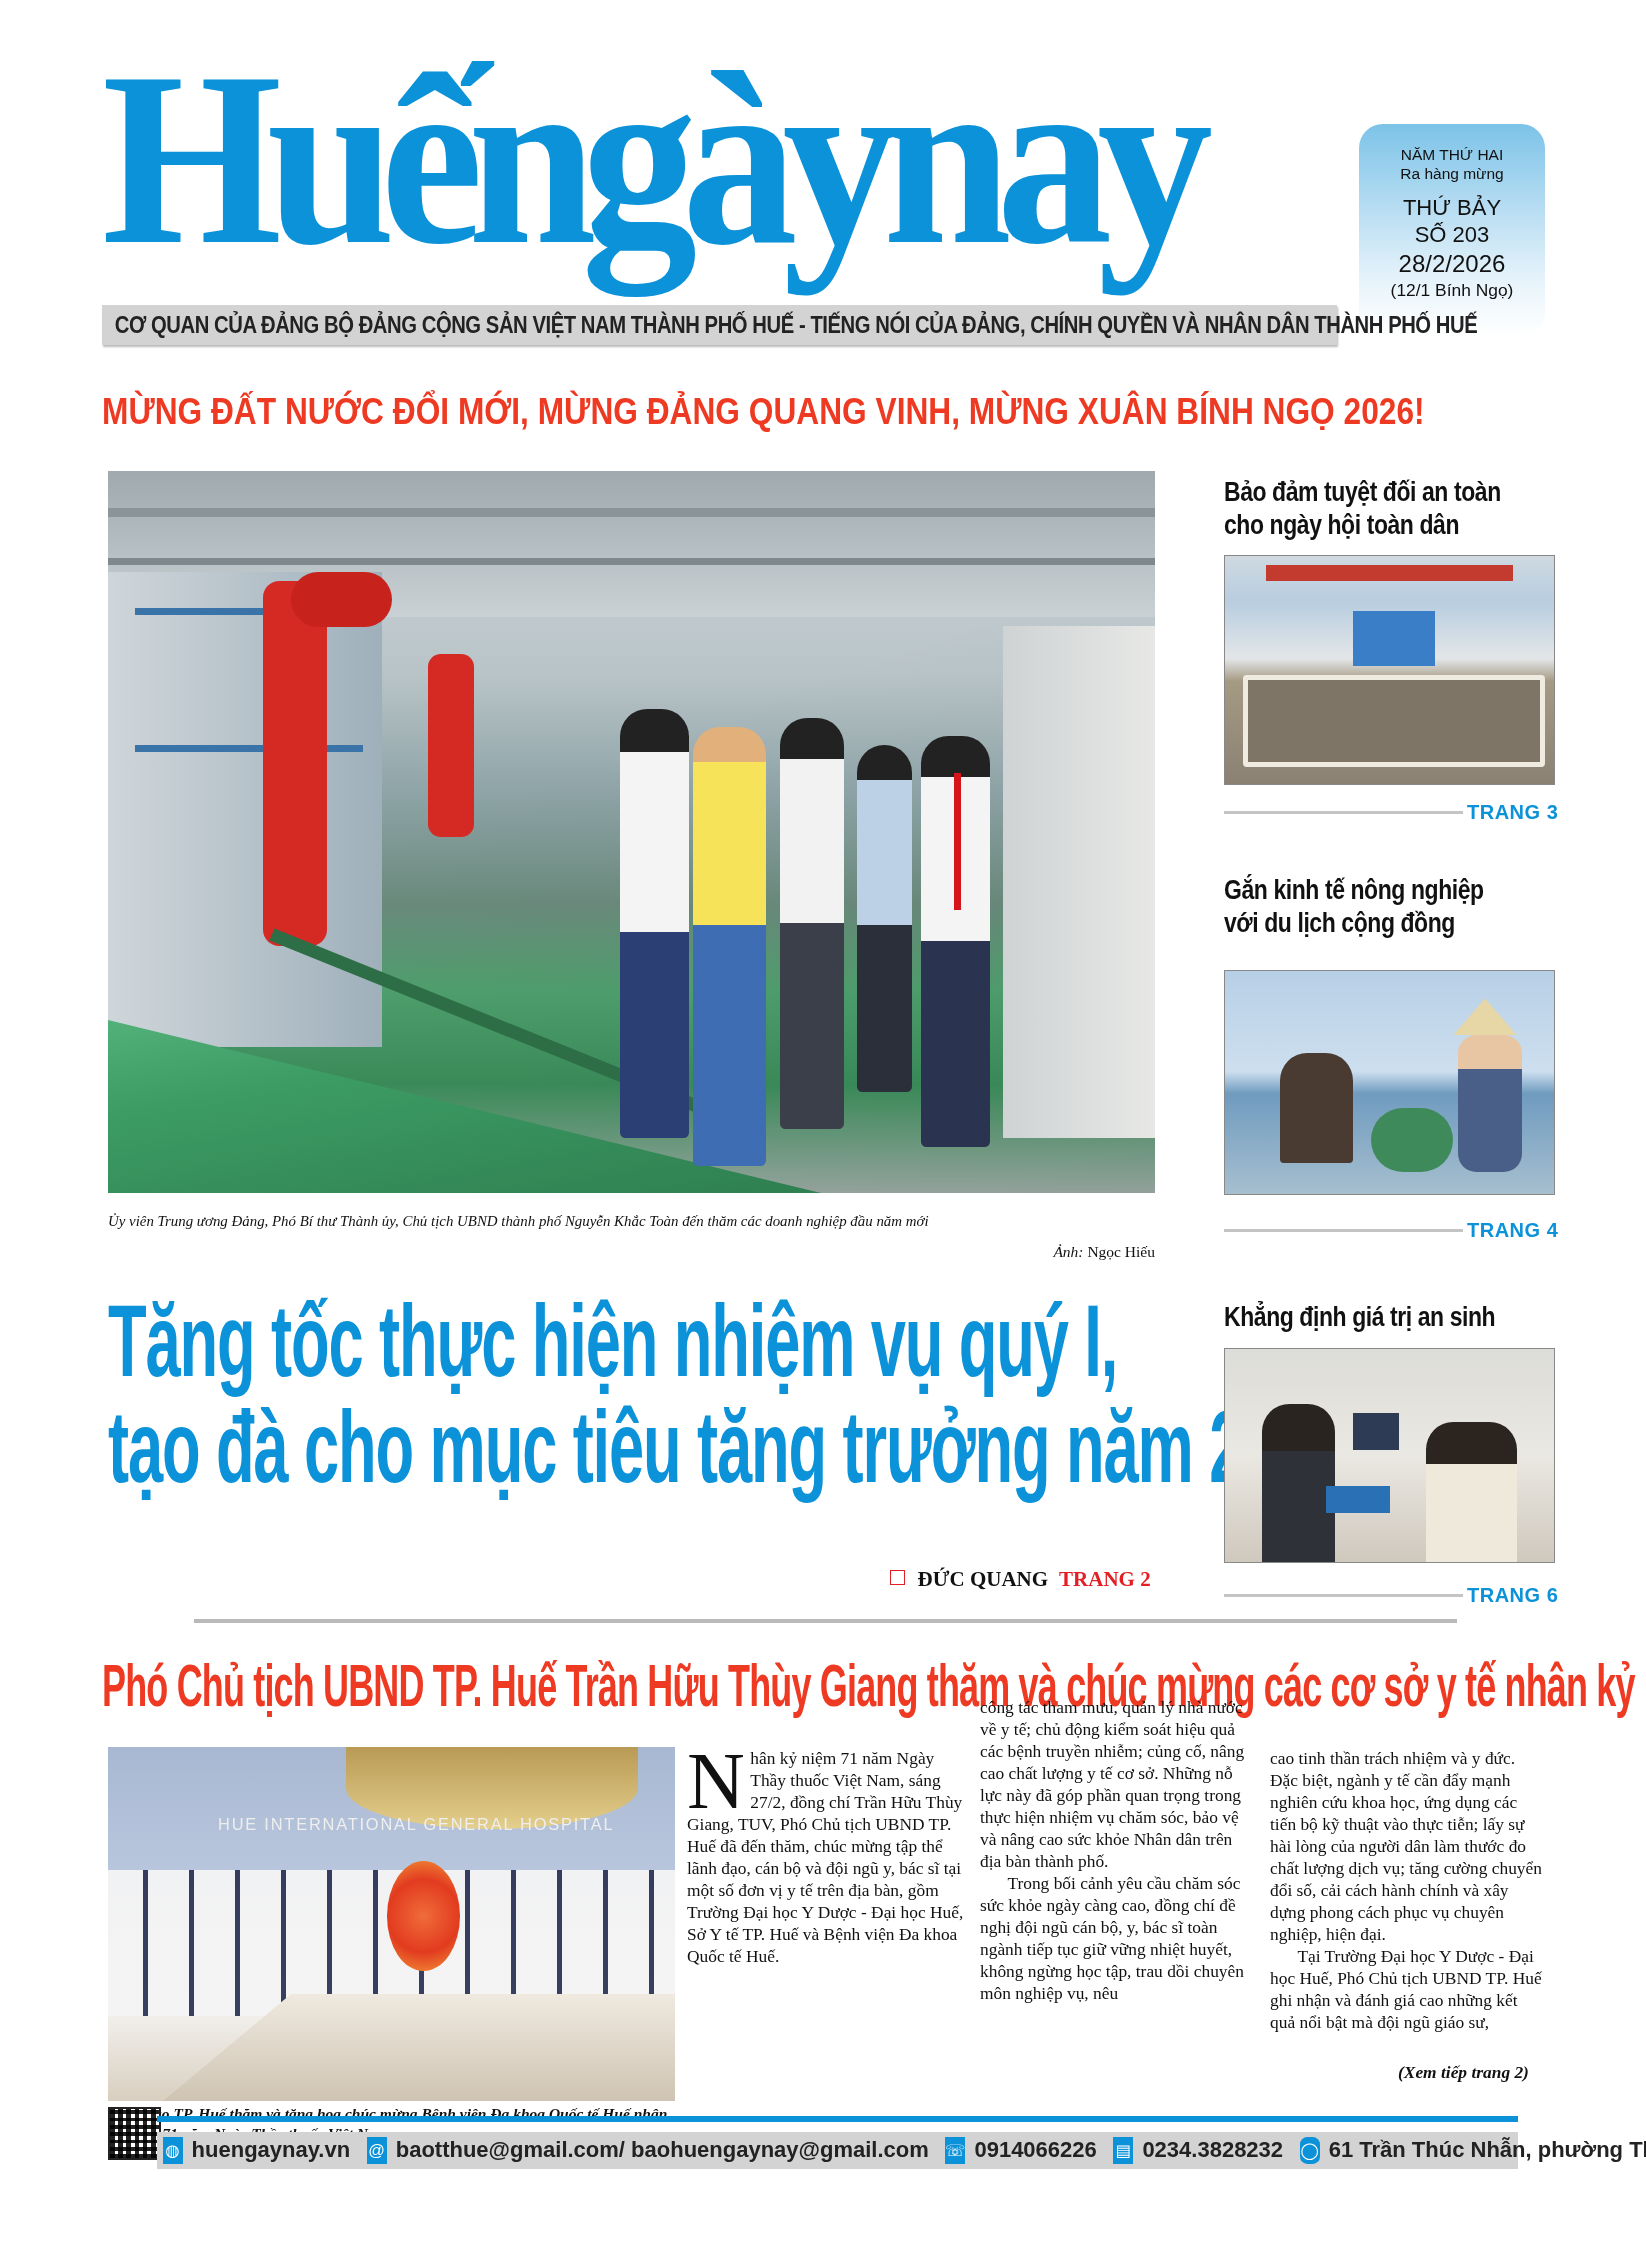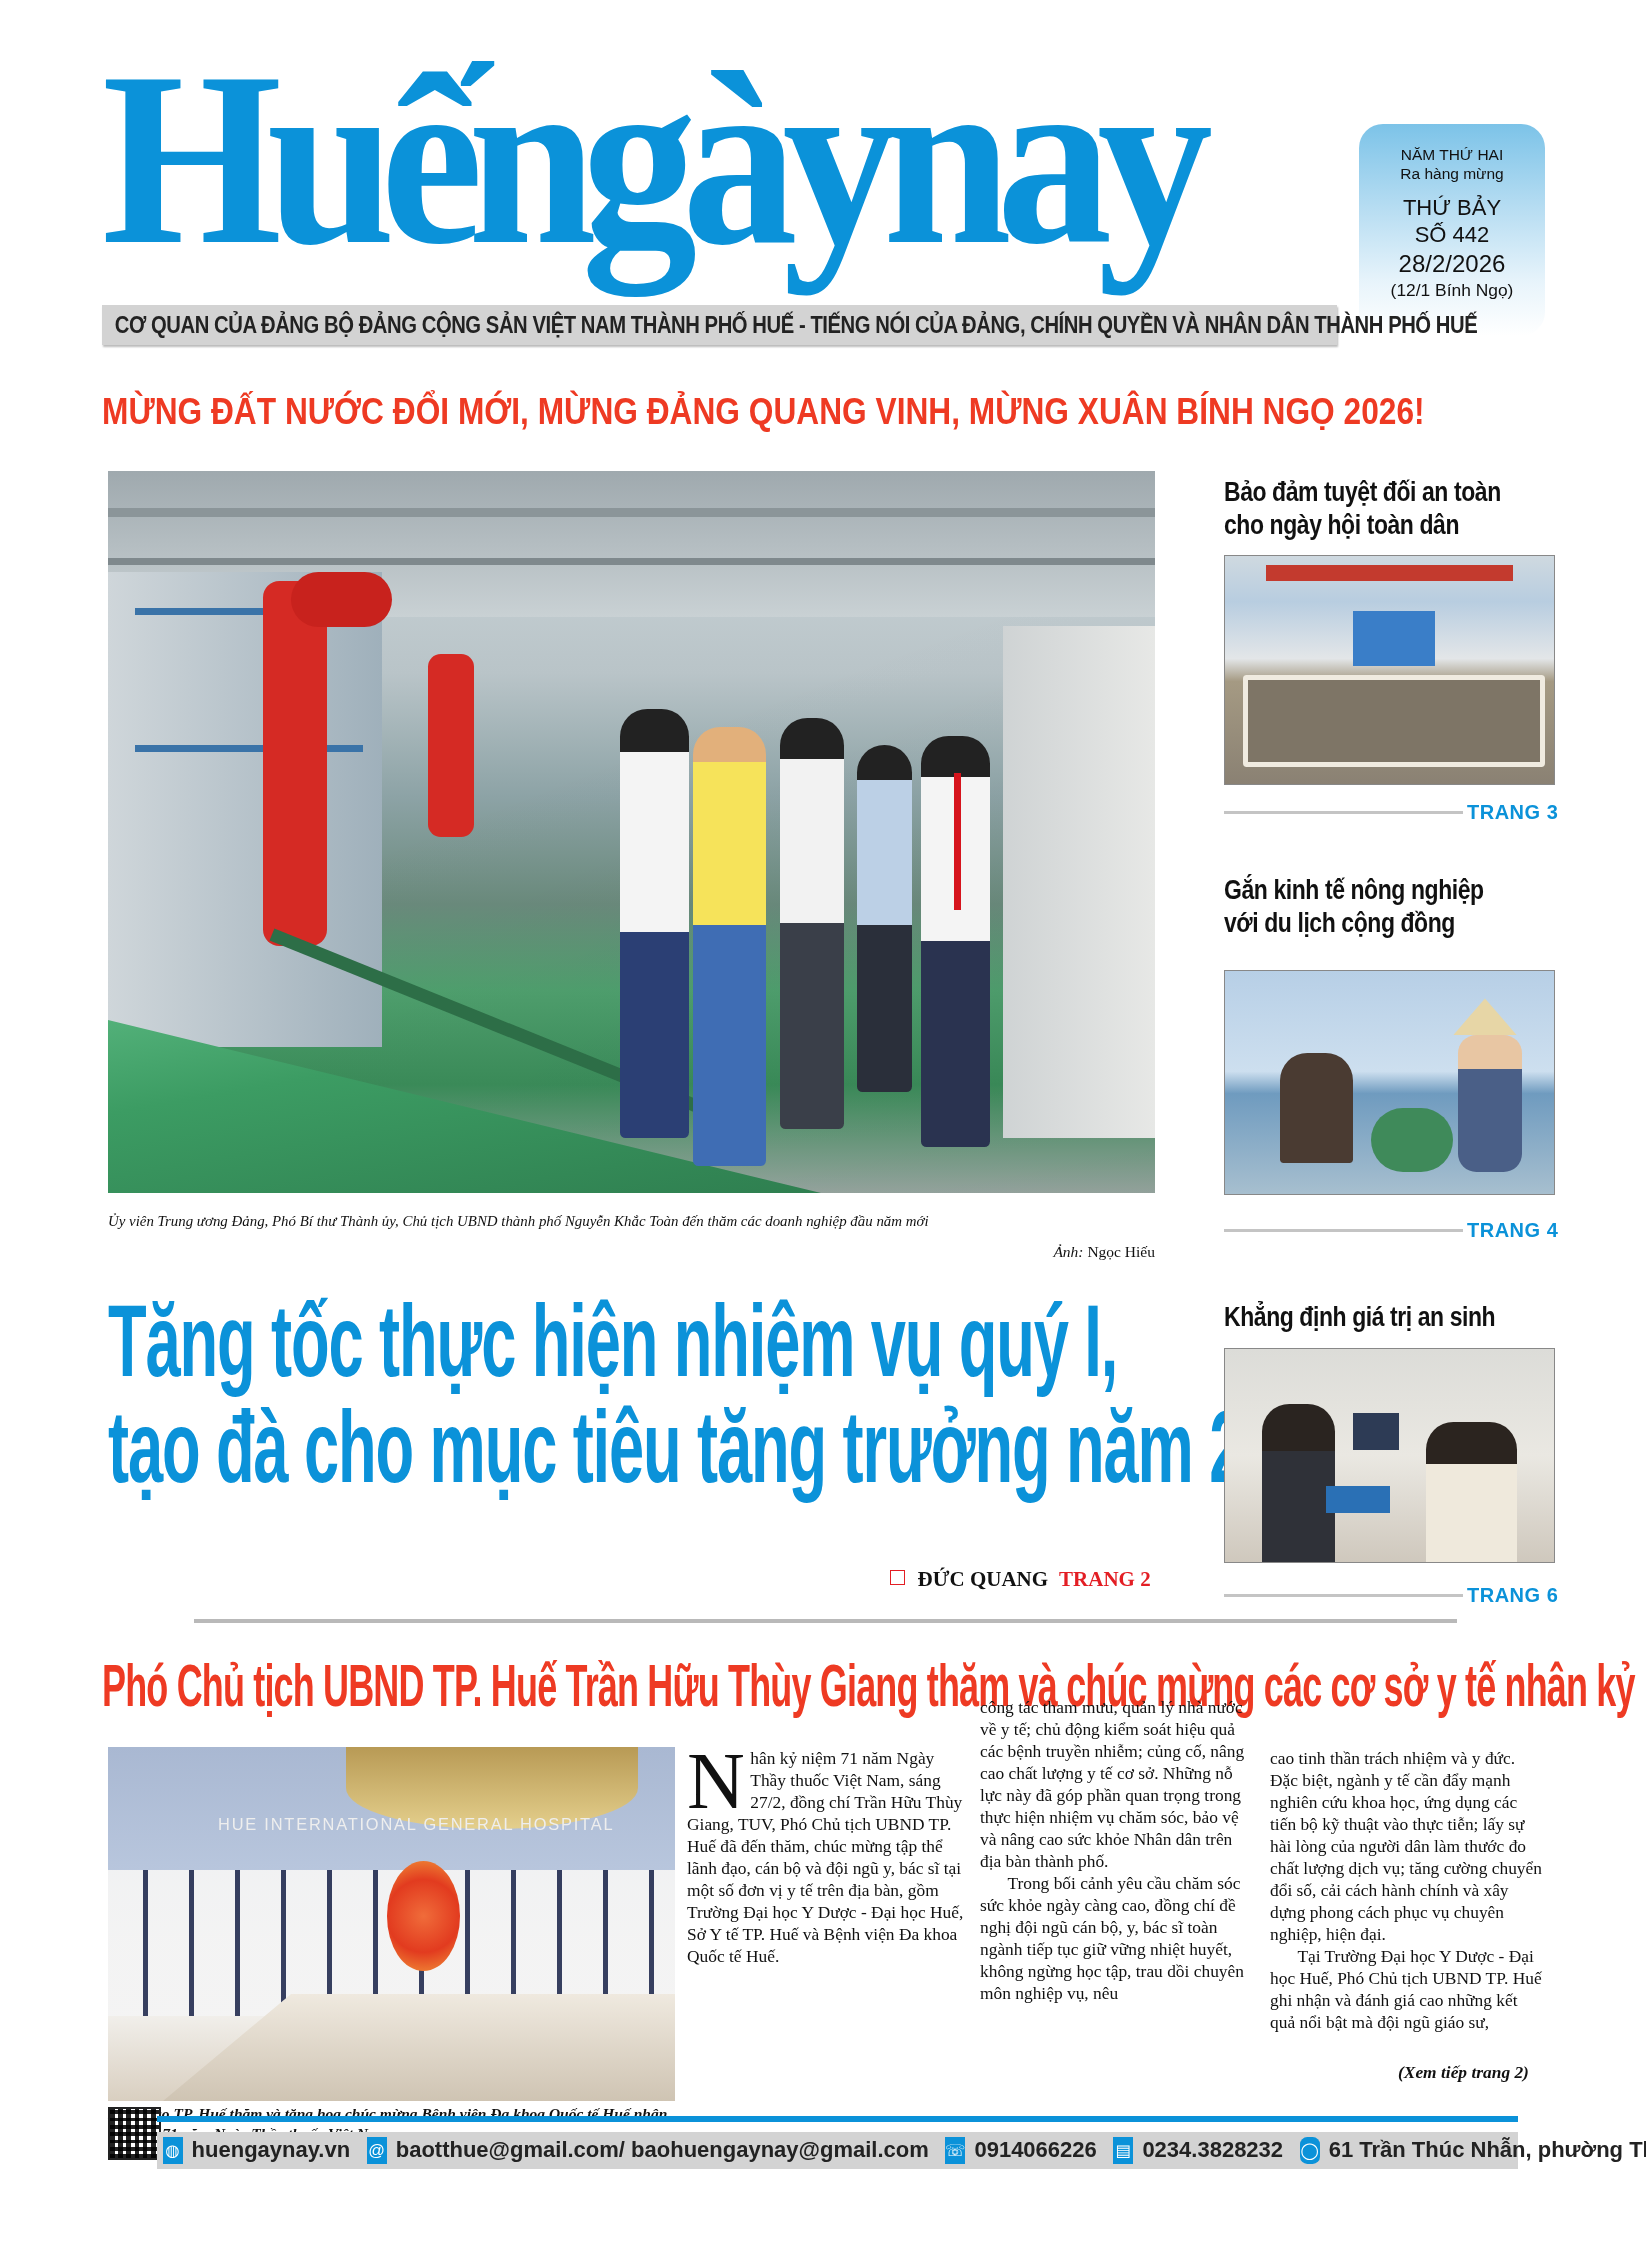--- a/index.html
+++ b/index.html
@@ -67,21 +67,21 @@
 </style>
 </head>
 <body>
 
 <div class="abs masthead-title">Huếngàynay</div>
 
 <div class="abs issue-box">
   <div class="l1">NĂM THỨ HAI</div>
   <div class="l2">Ra hàng mừng</div>
   <div class="l3">THỨ BẢY</div>
-  <div class="l4">SỐ 442</div>
+  <div class="l4">SỐ 203</div>
   <div class="l5">28/2/2026</div>
   <div class="l6">(12/1 Bính Ngọ)</div>
 </div>
 
 <div class="abs org-band">
   <span>CƠ QUAN CỦA ĐẢNG BỘ ĐẢNG CỘNG SẢN VIỆT NAM THÀNH PHỐ HUẾ - TIẾNG NÓI CỦA ĐẢNG, CHÍNH QUYỀN VÀ NHÂN DÂN THÀNH PHỐ HUẾ</span>
 </div>
 
 <div class="abs slogan">MỪNG ĐẤT NƯỚC ĐỔI MỚI, MỪNG ĐẢNG QUANG VINH, MỪNG XUÂN BÍNH NGỌ 2026!</div>
 

